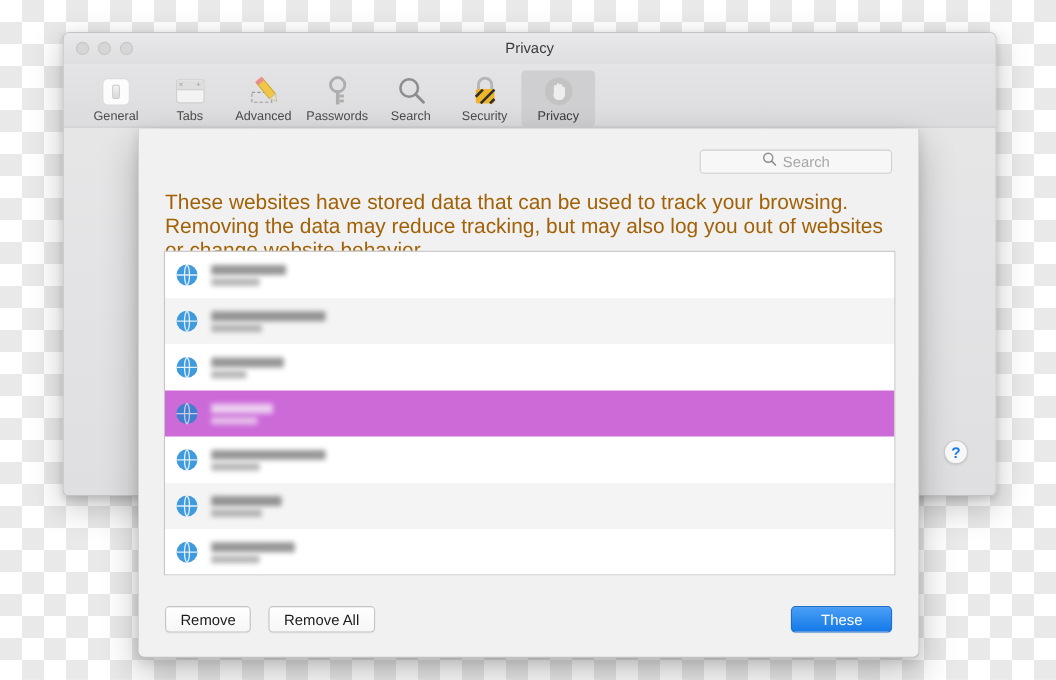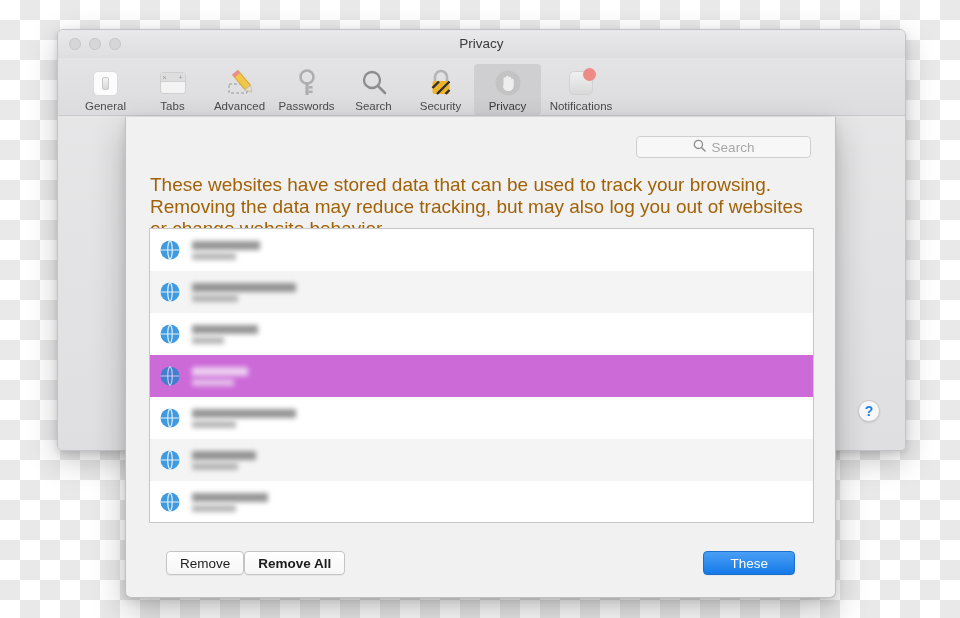--- a/index.html
+++ b/index.html
@@ -173,34 +173,34 @@
     filter: blur(2.4px);
     opacity: 0.72;
   }
   .row.selected .blur-line { background: #f2dff5; opacity: 0.85; }
   .row.selected .blur-sub  { background: #ecd2f0; opacity: 0.8; }
 
   
   #footer {
     position: absolute;
     left: 0; right: 0; bottom: 22px;
-    padding: 0 40px;
+    padding: 0 24px;
     display: flex; align-items: flex-end;
   }
   .btn {
     height: 24px; padding: 0 13px;
     border: 1px solid #c4c4c4;
     border-radius: 4px;
     background: linear-gradient(#ffffff, #f6f6f6);
     font-size: 13.5px; color: #1c1c1c;
     display: flex; align-items: center;
     box-shadow: 0 1px 0 rgba(0,0,0,0.04);
     cursor: default;
   }
-  #remove-all-button { margin-left: 0; font-weight: bold; }
+  #remove-all-button { margin-left: 16px; }
   #done-button {
     margin-left: auto;
     background: linear-gradient(#4a9ff5, #1479e8);
     border: 1px solid #1d6fcc;
     color: #ffffff;
     padding: 0 26px;
   }
 
   
   #help-button {
@@ -307,28 +307,20 @@
     <div class="tb-item selected">
       <div class="tb-glyph">
         <svg width="28" height="28" viewBox="0 0 28 28">
           <circle cx="14" cy="14" r="12.5" fill="#c3c3c3"></circle>
           <path d="M9.5 16.5 V9.5 a1.3 1.3 0 0 1 2.6 0 V8 a1.3 1.3 0 0 1 2.6 0 v1 a1.3 1.3 0 0 1 2.6 0 v1.4 a1.3 1.3 0 0 1 2.4 .6 v5.4 c0 3.4-2.2 5.6-5.4 5.6 -3.2 0-5.3-1.9-5.3-5.5z" fill="#eeeeee"></path>
         </svg>
       </div>
       <div class="tb-label">Privacy</div>
     </div>
 
-    <div class="tb-item" style="width:80px">
-      <div class="tb-glyph">
-        <div class="ic-notif">
-            <div class="dot"></div>
-          </div>
-      </div>
-      <div class="tb-label">Notifications</div>
-    </div>
 
 
 
   </div>
 </div>
 
 <div id="sheet">
 
   <div id="search-row">
     <div id="search-field">

